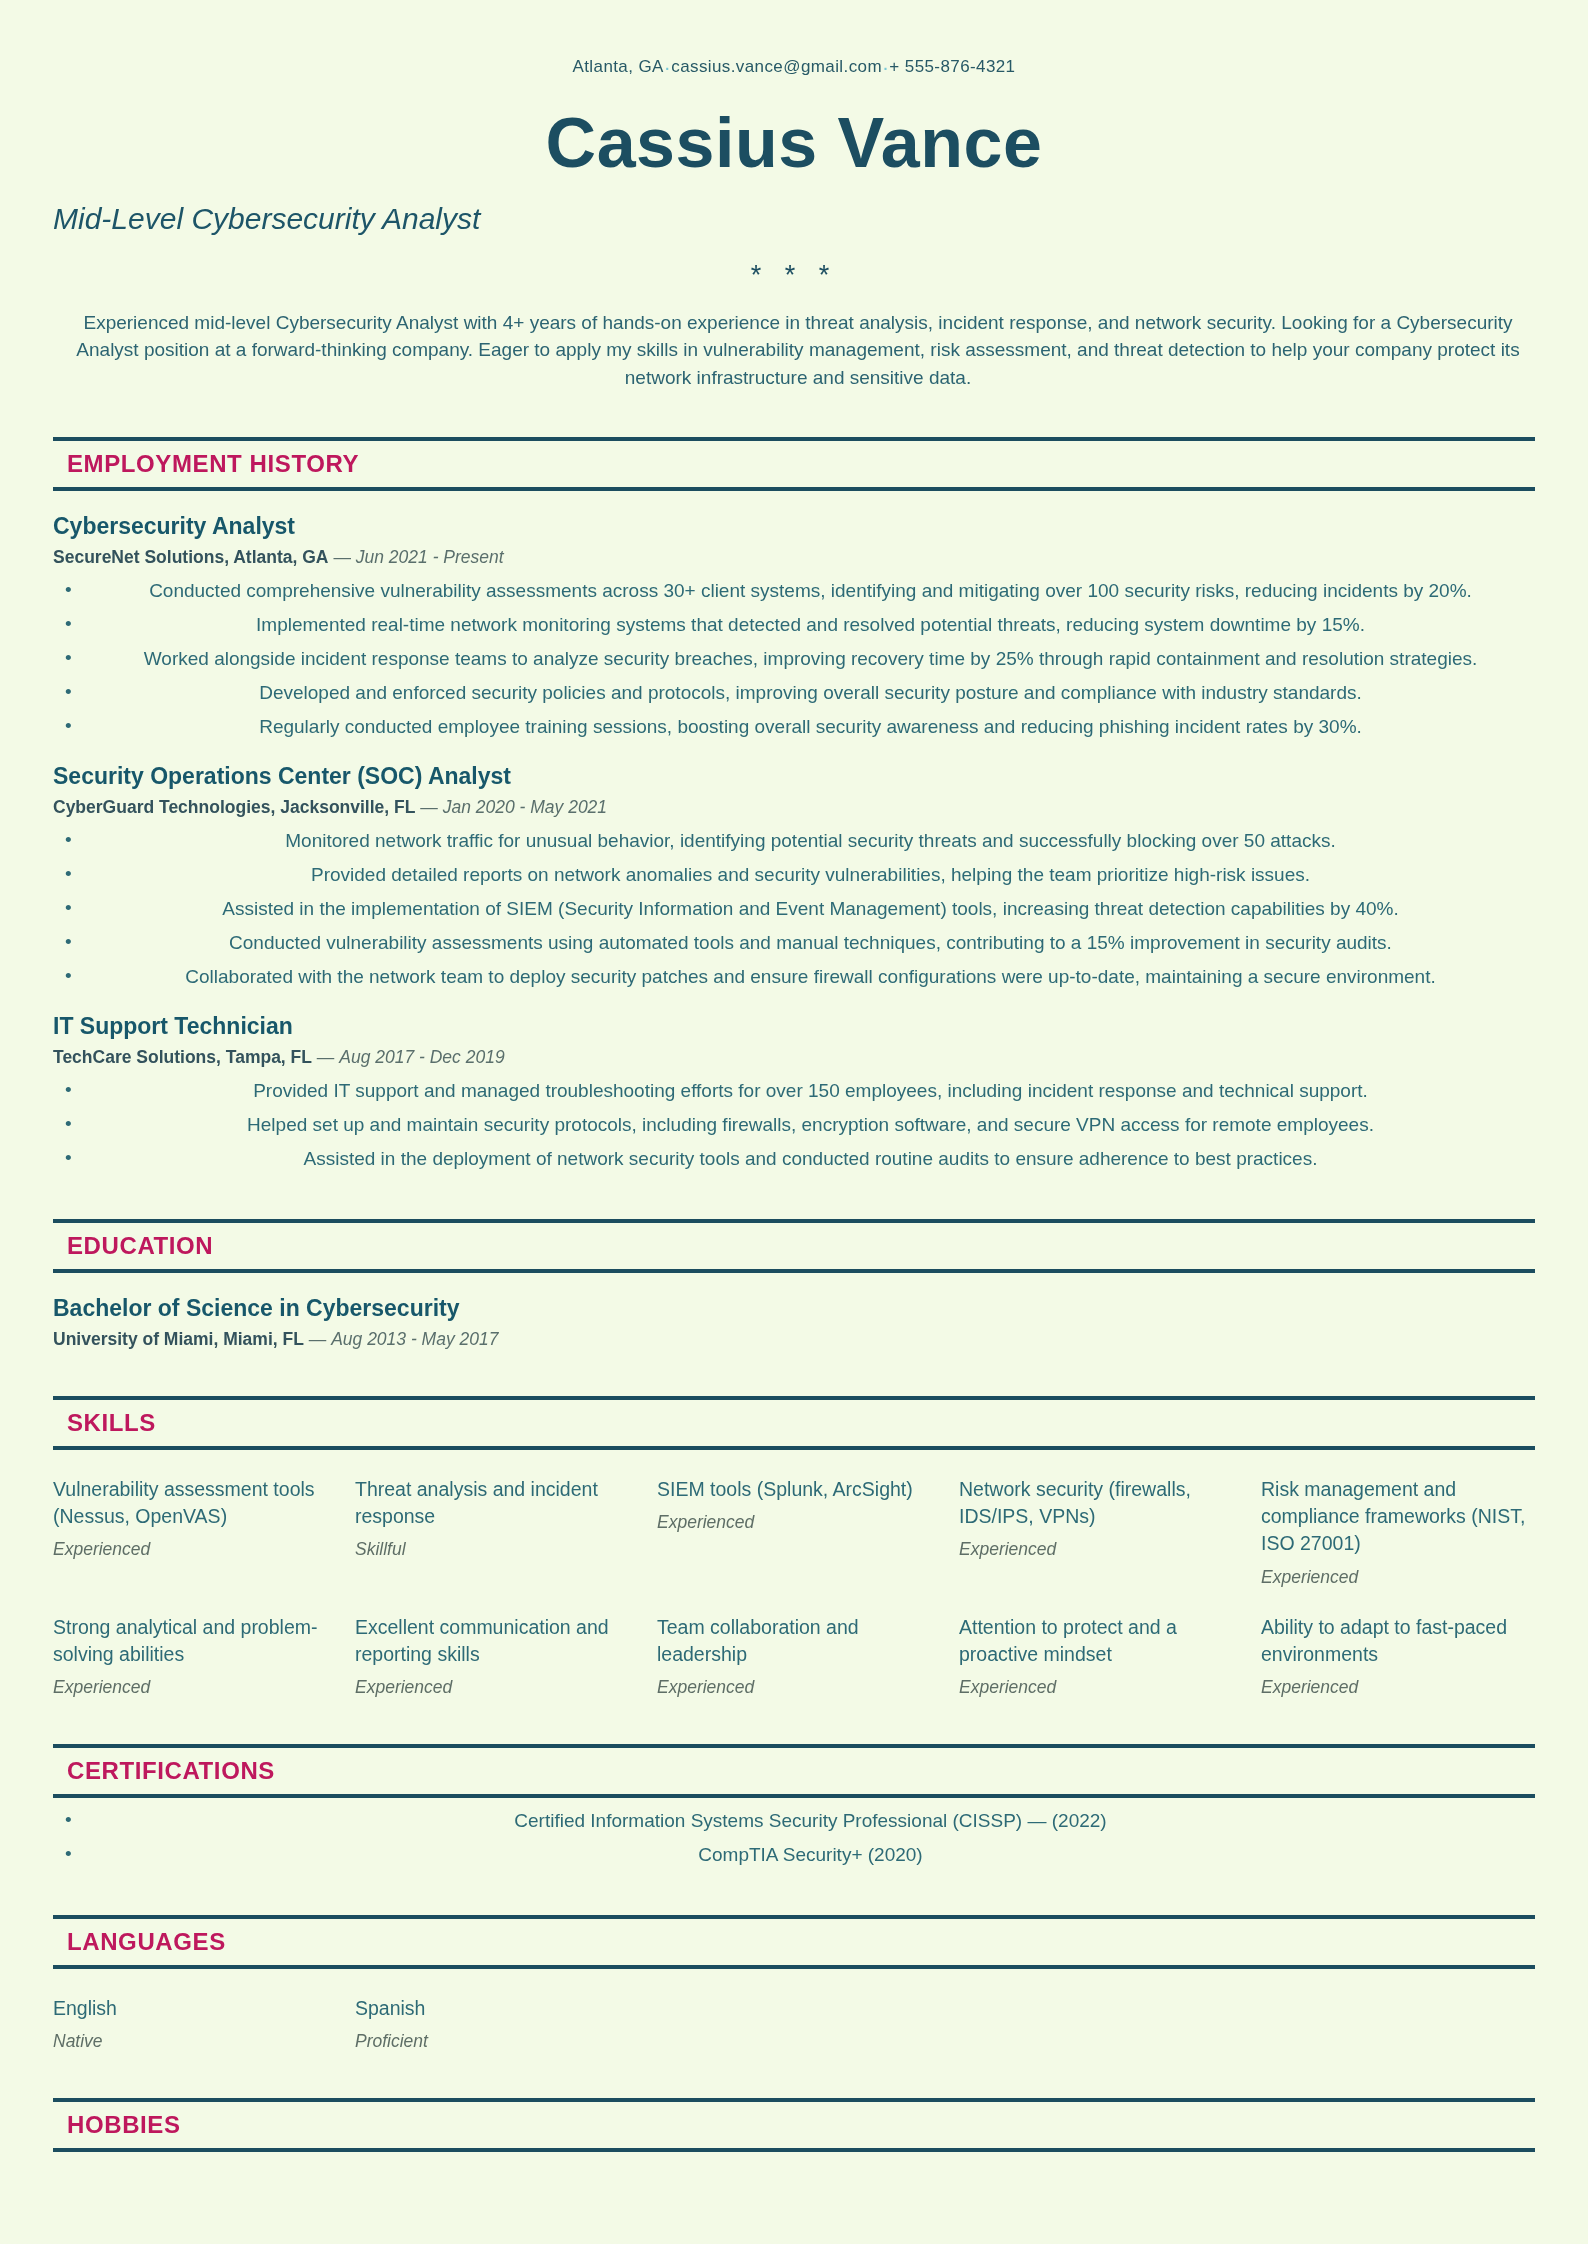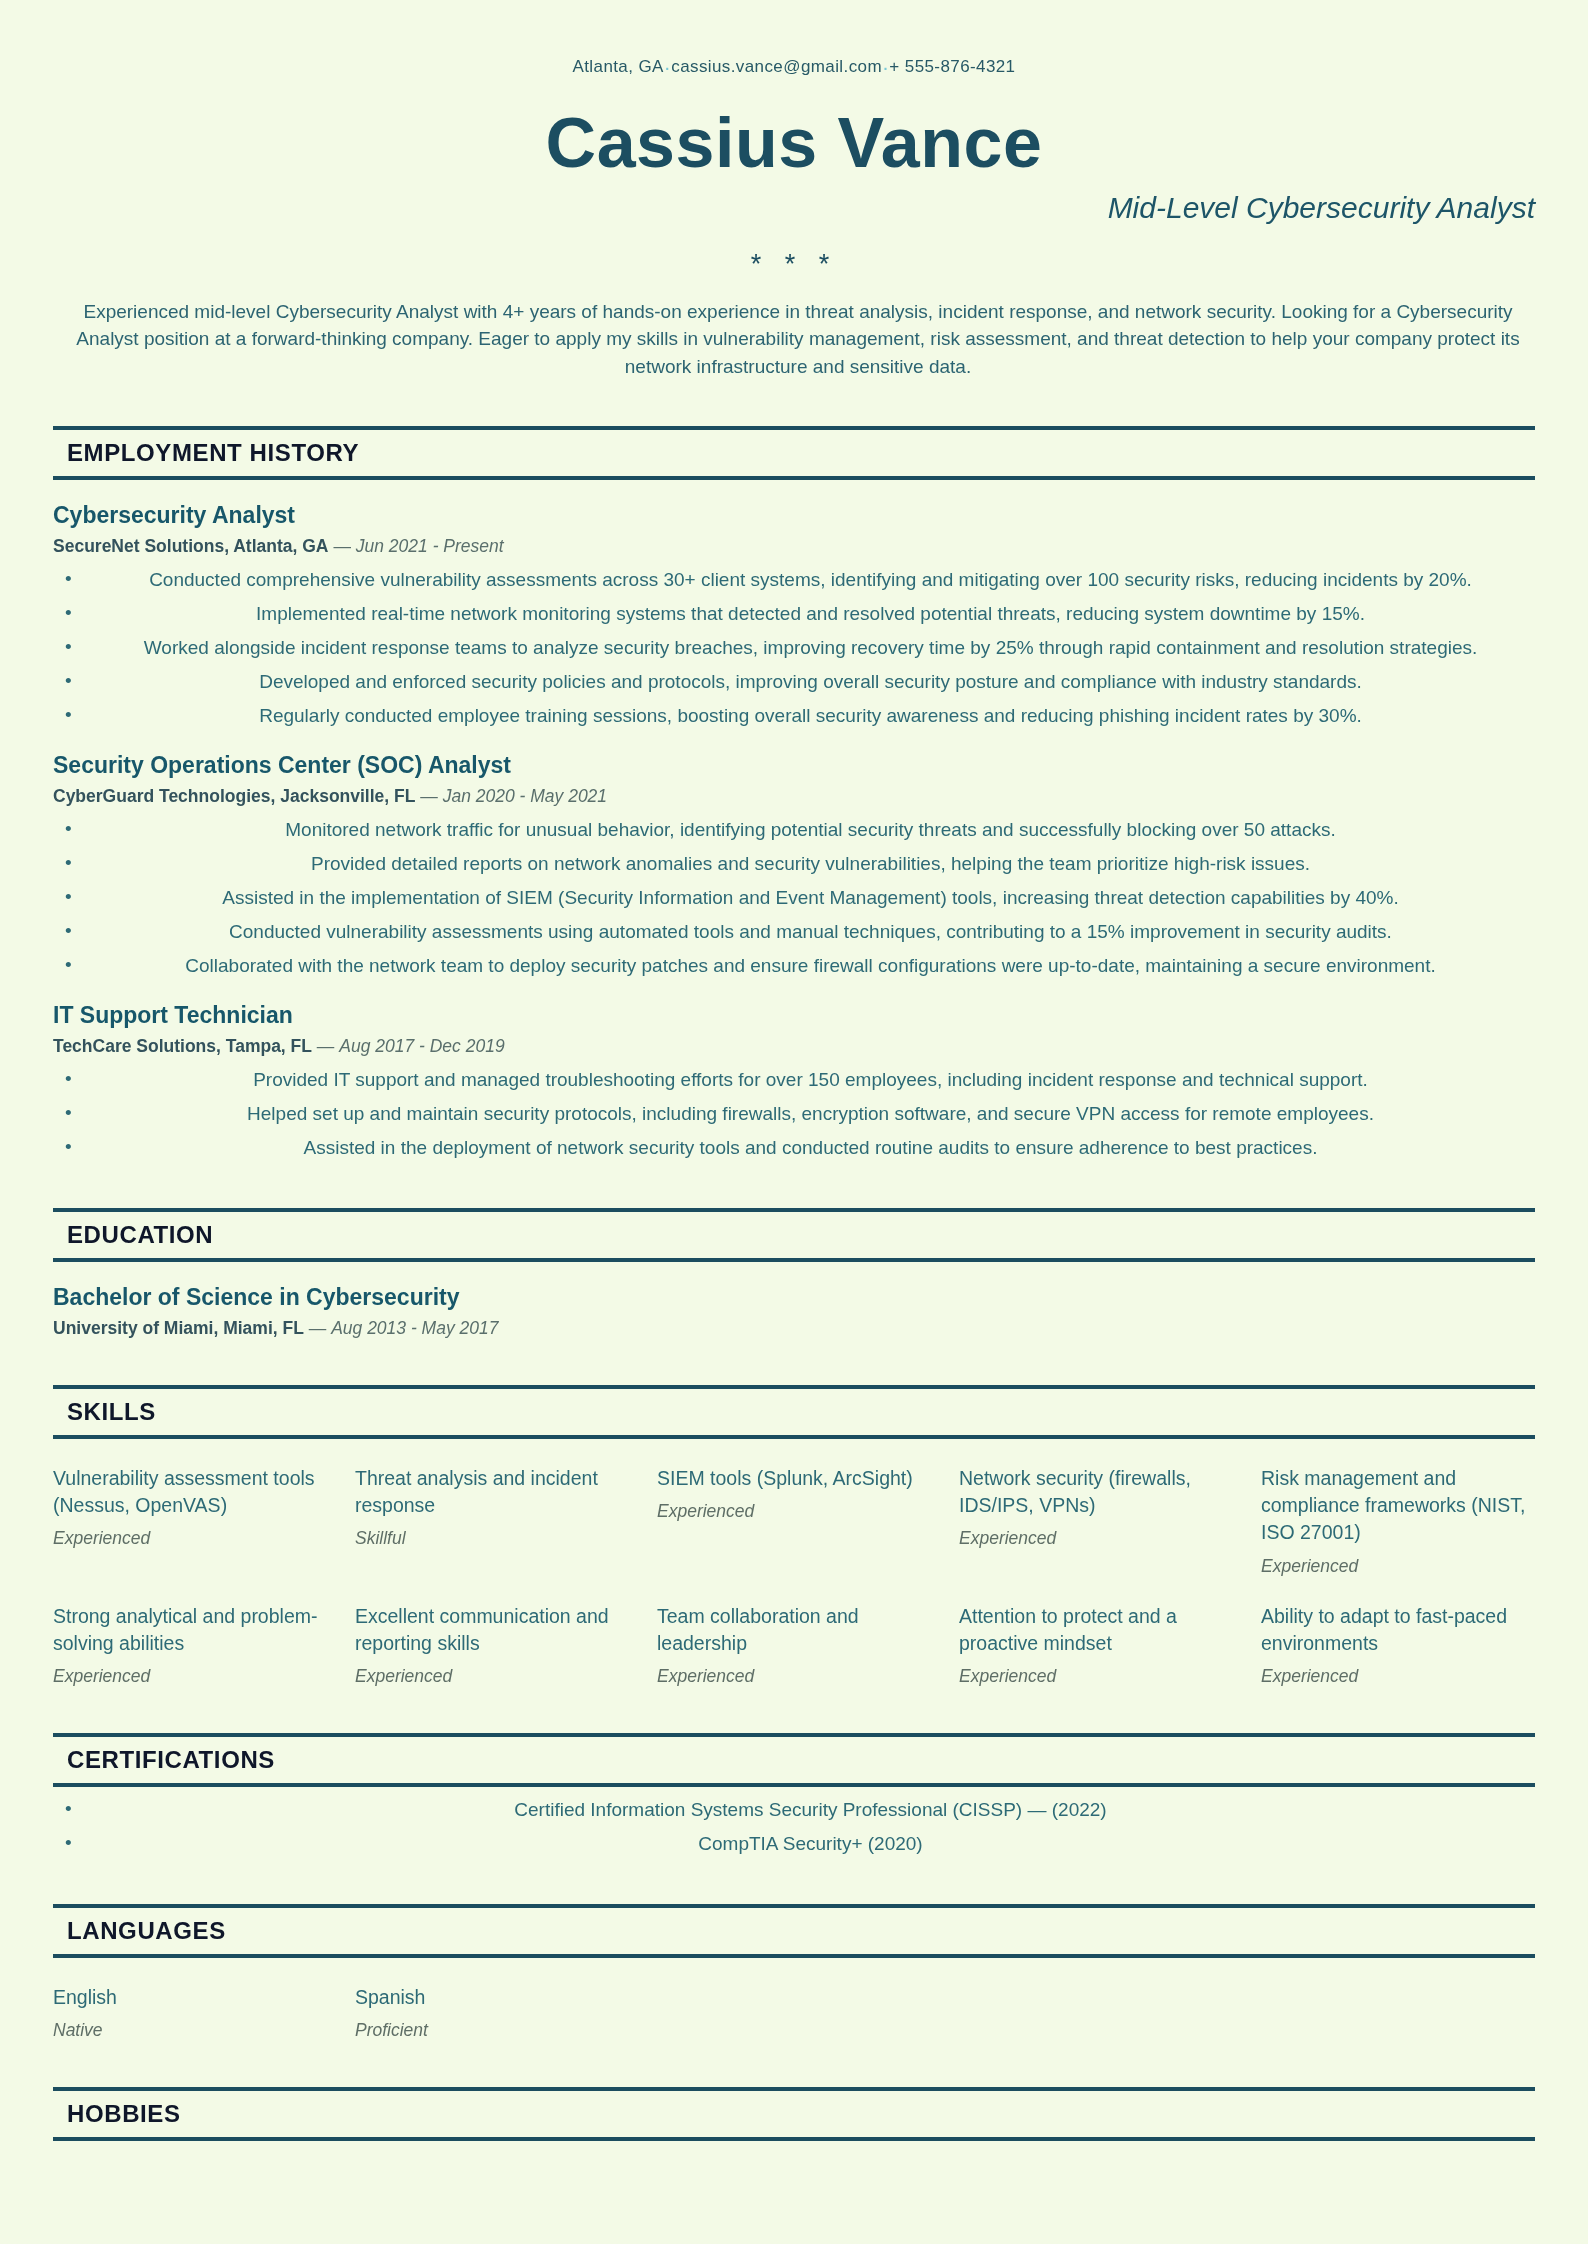--- a/index.html
+++ b/index.html
@@ -7,27 +7,27 @@
     margin:0 auto; width:1588px; min-height:2244px; box-sizing:border-box;
     background:#f3fae6; padding:56px 53px 90px;
     font-family:"Liberation Sans", sans-serif; color:#2d6a76;
   }
   
   .contact{display:flex; justify-content:center; align-items:flex-end; 
     font-size:17px; letter-spacing:.4px; color:#275966;}
   .contact .dot{color:#79c9d8; font-size:21px; line-height:1;}
   h1.name{margin:30px 0 0; text-align:center; font-size:70px; line-height:1.05;
     color:#1c4e61; font-weight:700; letter-spacing:.5px;}
-  .subtitle{text-align:right; font-style:italic; font-size:30px; color:#1d5568; margin-top:10px;}
+  .subtitle{text-align:left; font-style:italic; font-size:30px; color:#1d5568; margin-top:21px;}
   .stars{text-align:center; font-size:27px; color:#1c4e61; letter-spacing:8px; margin-top:24px;}
   .summary{width:1490px; margin:18px auto 0; text-align:center; font-size:19px;
     line-height:1.45; color:#2c6472;}
   
   h2.sec{margin:46px 0 0; padding:9px 0 9px 14px; font-size:24px; font-weight:700;
-    letter-spacing:.6px; color:#0f172a;
+    letter-spacing:.6px; color:#be185d;
     border-top:4px solid #1b4d5f; border-bottom:4px solid #1b4d5f;}
   
   h3.job-title{margin:22px 0 0; font-size:23px; font-weight:700; color:#17576a;}
   .meta{margin:7px 0 0; font-size:17.5px;}
   .meta .co{font-weight:700; color:#33525c;}
   .meta .dash{color:#5a6f6c;}
   .meta .dates{font-style:italic; color:#5a6f6c;}
   ul.bullets{list-style:none; margin:10px 0 0; padding:0;text-align:center;}
   ul.bullets li{position:relative; padding-left:33px; margin-top:7px;
     font-size:19px; line-height:1.42; color:#2d6a76;}

